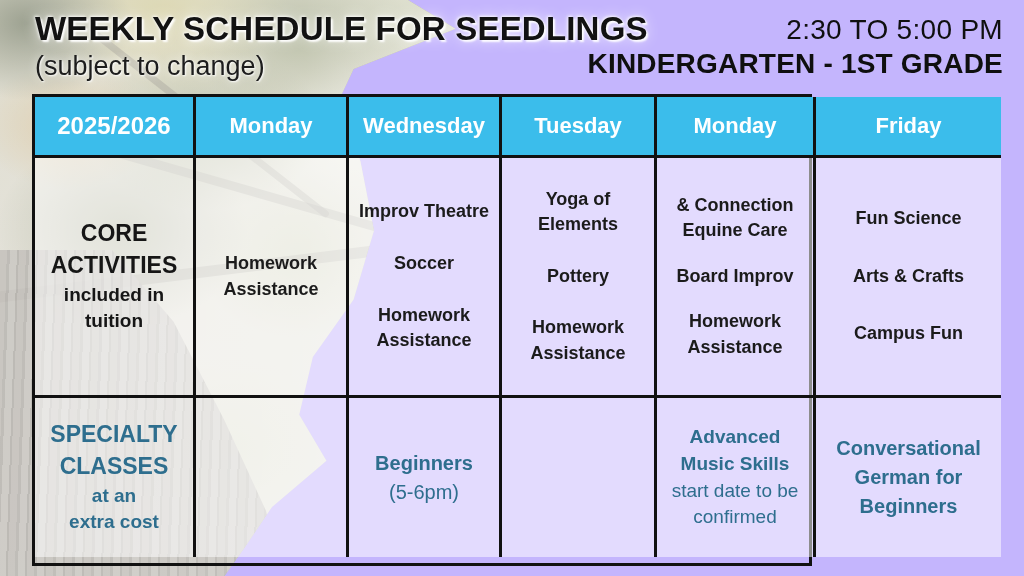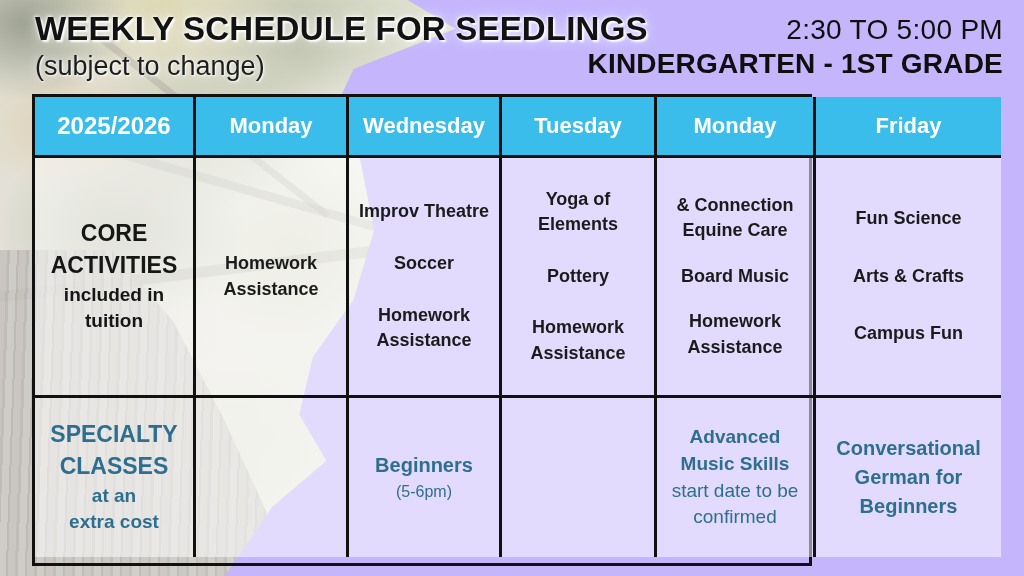--- a/index.html
+++ b/index.html
@@ -60,21 +60,21 @@
   .cell.last-col { border-right:none; }
   .cell.last-row { border-bottom:none; }
   .head { background:#3BBDEB; color:#fff; font-weight:bold; font-size:22px; }
   .head.year { font-size:24px; }
   .act { font-weight:bold; font-size:18px; color:#1b1b1b; line-height:1.42; }
   .gap26 { gap:26px; } .gap22 { gap:20px; } .gap46 { gap:46px; } .gap32 { gap:32px; }
   .row-title { font-weight:bold; font-size:23px; color:#161616; line-height:1.38; }
   .row-sub { font-weight:bold; font-size:19px; color:#161616; line-height:1.4; }
   .teal .row-title, .teal .row-sub, .teal-text { color:#2E6E8E; }
   .sp-title { font-weight:bold; font-size:20px; color:#2E6E8E; line-height:1.45; }
-  .sp-note { font-weight:normal; font-size:16px; color:#2E6E8E; line-height:1.45; }
+  .sp-note { font-weight:normal; font-size:20px; color:#2E6E8E; line-height:1.45; }
   .sp-small .sp-title, .sp-small .sp-note { font-size:19px; line-height:1.4; }
   .narrow { max-width:136px; }
 </style>
 </head>
 <body>
 
 <div id="stage">
 
   <div class="bg">
     <div class="foliage"></div>
@@ -120,21 +120,21 @@
     <div class="cell gap26">
       <div class="act">Yoga of Elements</div>
       <div class="act">Pottery</div>
       <div class="act">Homework Assistance</div>
     </div>
     <div class="cell gap22">
       <div>
         <div class="act">&amp; Connection</div>
         <div class="act">Equine Care</div>
       </div>
-      <div class="act">Board Music</div>
+      <div class="act">Board Improv</div>
       <div class="act">Homework Assistance</div>
     </div>
     <div class="cell last-col gap32">
       <div class="act">Fun Science</div>
       <div class="act">Arts &amp; Crafts</div>
       <div class="act">Campus Fun</div>
     </div>
 
     <div class="cell last-row teal">
       <div class="row-title narrow">SPECIALTY CLASSES</div>

